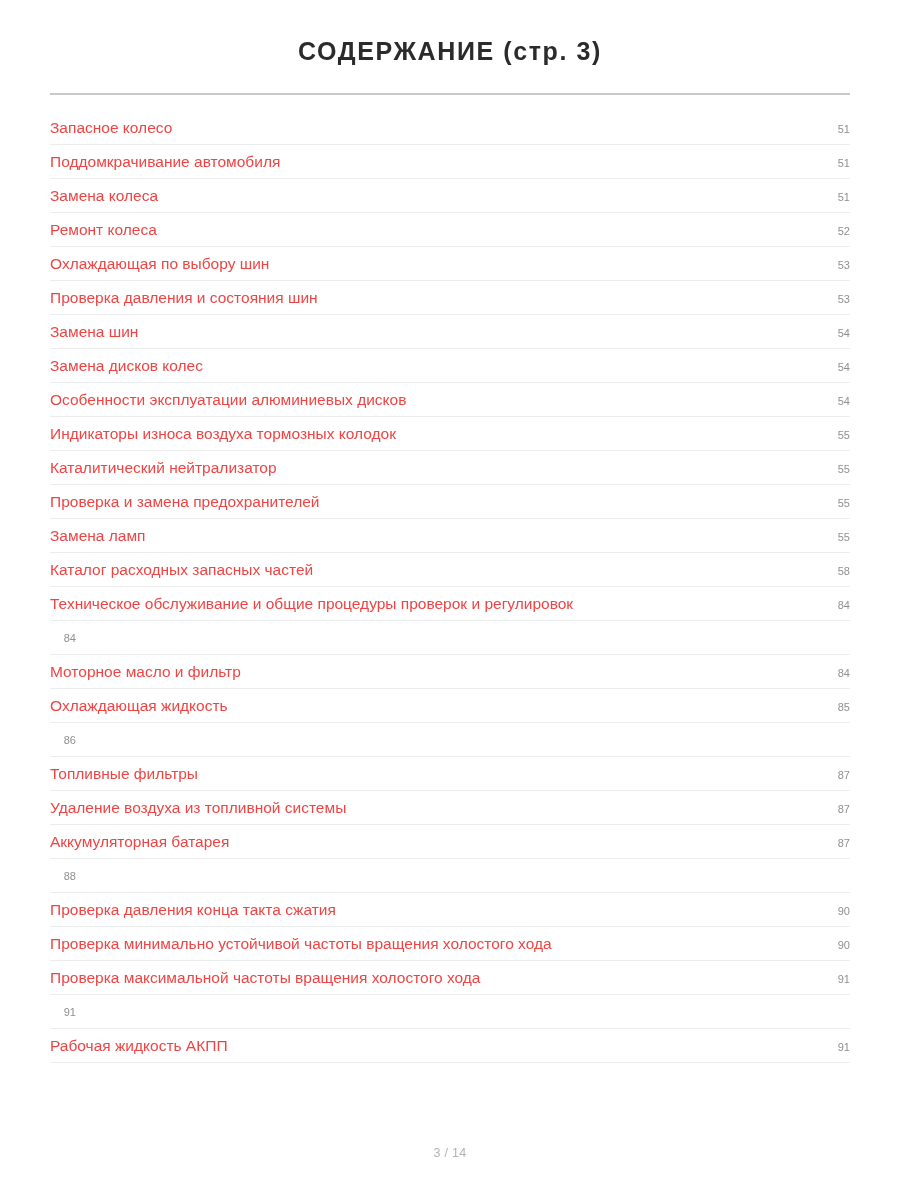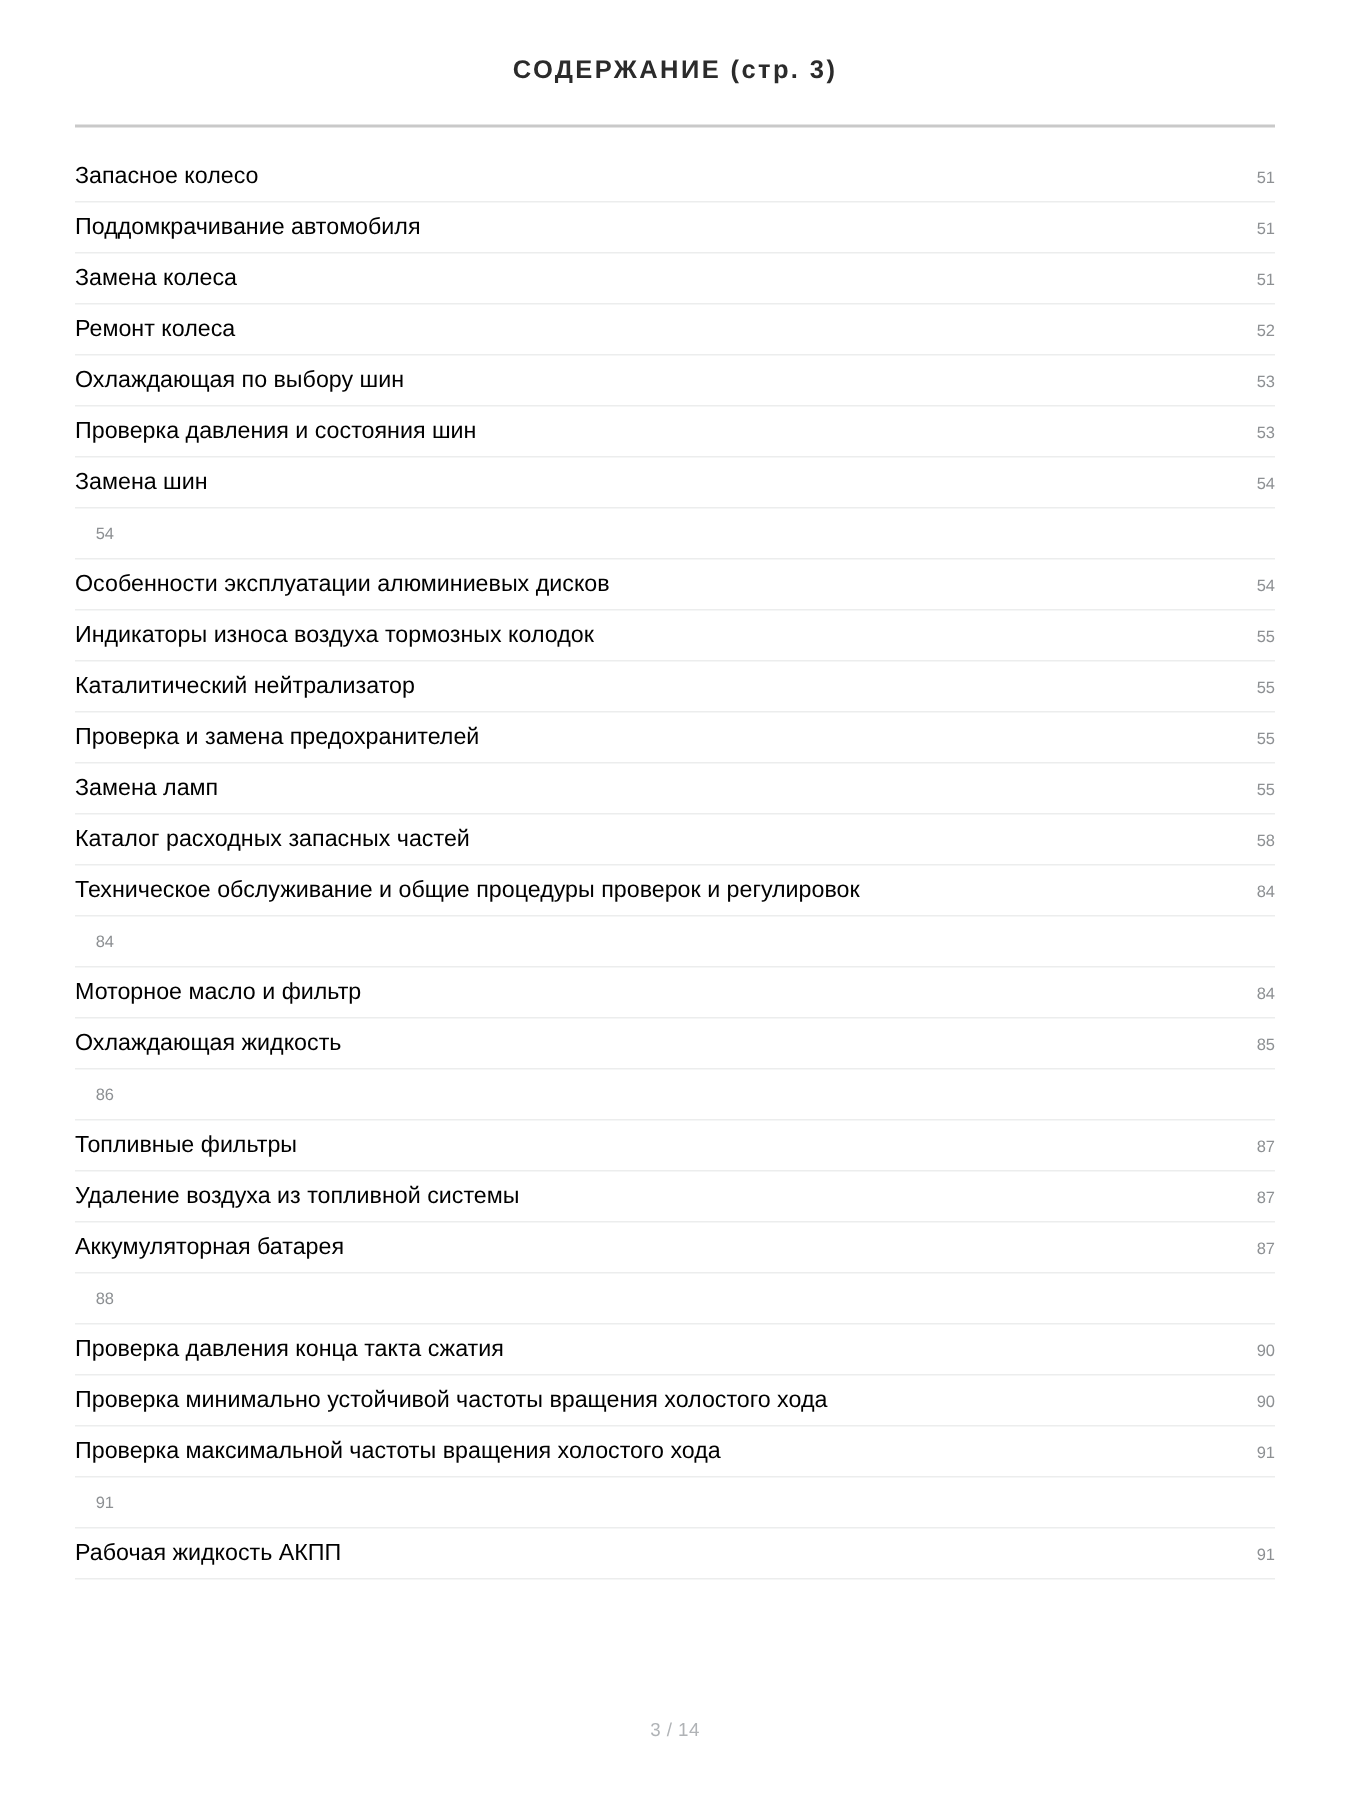--- a/index.html
+++ b/index.html
@@ -20,21 +20,21 @@
     height: 1200px;
     box-sizing: border-box;
     padding: 0 50px;
     display: flex;
     flex-direction: column;
   }
   .doc-title {
     margin: 0;
     padding-top: 36px;
     text-align: center;
-    font-size: 17px;
+    font-size: 25px;
     font-weight: bold;
     letter-spacing: 1.6px;
     color: #2b2b2b;
     line-height: 1.25;
   }
   .title-rule {
     margin-top: 26px;
     height: 0;
     border-top: 2px solid #c9c9c9;
     width: 100%;
@@ -46,21 +46,21 @@
   .toc-row {
     display: flex;
     align-items: baseline;
     justify-content: space-between;
     height: 34px;
     box-sizing: border-box;
     border-bottom: 1px solid #eceded;
   }
   .toc-title {
     font-size: 15.5px;
-    color: #000000;
+    color: #ef4444;
     line-height: 34px;
     white-space: nowrap;
     overflow: hidden;
     text-overflow: ellipsis;
     padding-right: 16px;
   }
   .toc-page {
     font-size: 11px;
     color: #8d9093;
     line-height: 34px;
@@ -111,20 +111,21 @@
       </div>
       <div class="toc-row">
         <span class="toc-title">Проверка давления и состояния шин</span>
         <span class="toc-page">53</span>
       </div>
       <div class="toc-row">
         <span class="toc-title">Замена шин</span>
         <span class="toc-page">54</span>
       </div>
       <div class="toc-row">
+        <span class="toc-title">Замена дисков колес</span>
         <span class="toc-page">54</span>
       </div>
       <div class="toc-row">
         <span class="toc-title">Особенности эксплуатации алюминиевых дисков</span>
         <span class="toc-page">54</span>
       </div>
       <div class="toc-row">
         <span class="toc-title">Индикаторы износа воздуха тормозных колодок</span>
         <span class="toc-page">55</span>
       </div>

